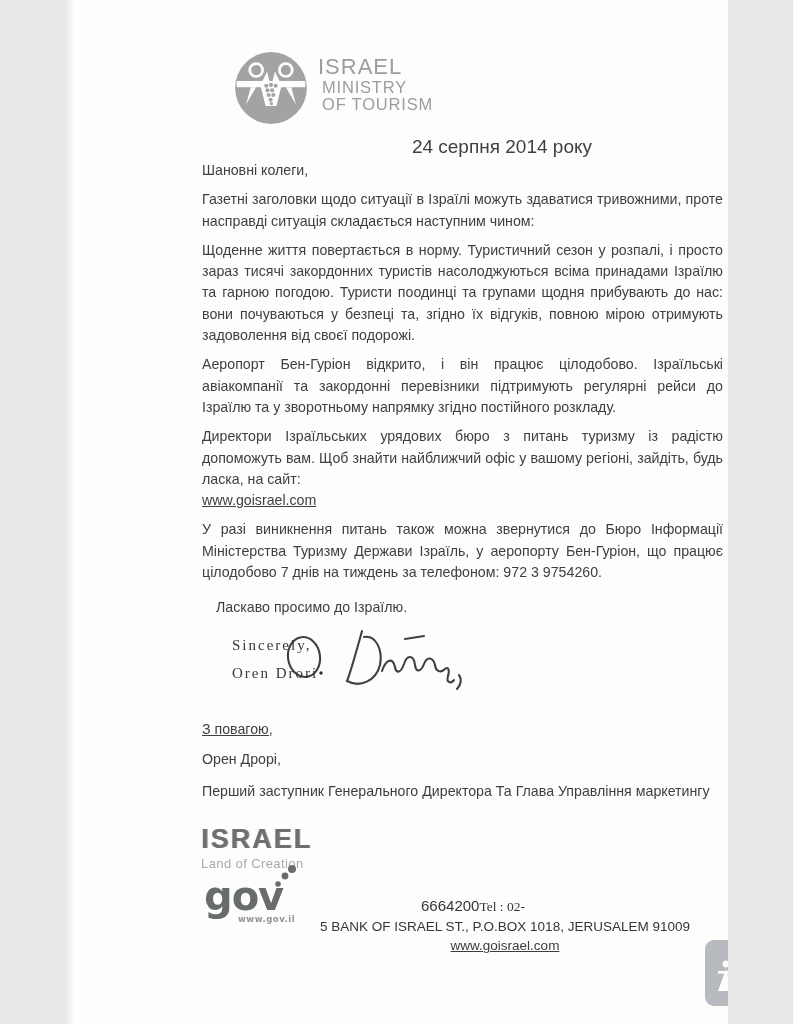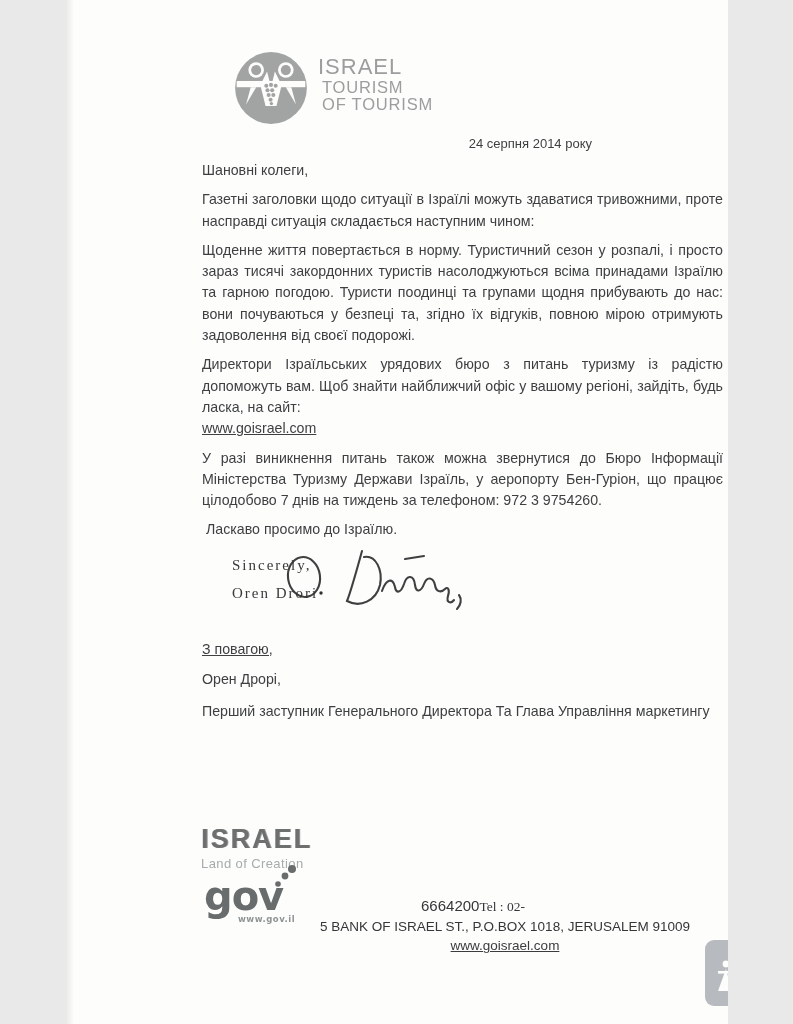--- a/index.html
+++ b/index.html
@@ -12,29 +12,29 @@
     position:absolute; left:0; top:0; width:9px; height:100%;
     background:linear-gradient(to right, #e7e7e4, rgba(255,255,255,0));
   }
   
   .ministry { position:absolute; left:167px; top:49px; display:flex; align-items:flex-start; }
   .ministry svg { display:block; }
   .ministry-text { margin-left:8px; padding-top:7px; color:#9b9e9d; line-height:1.04; }
   .ministry-text .l1 { font-size:22px; letter-spacing:1px; }
   .ministry-text .l2, .ministry-text .l3 { font-size:16.5px; letter-spacing:0.8px; padding-left:4px; }
   
-  .date-line { position:absolute; top:136px; right:136px; font-size:13px; }
+  .date-line { position:absolute; top:136px; right:136px; font-size:19px; }
   .artifact { position:absolute; left:747px; top:137px; font-size:9px; color:#cfcfcb; letter-spacing:3px; }
   
   .body-flow { position:absolute; left:137px; top:160px; width:521px; font-size:14.2px; line-height:21.3px; }
   .para { margin:0 0 8px 0; text-align:justify; }
   .greeting { margin:0 0 8px 0; }
   .link-line { display:inline-block; }
   .doc-link { color:#3d3f41; text-decoration:underline; }
-  .welcome { margin:4px; }
+  .welcome { margin:14px; }
   
   .sig-wrap { position:relative; margin:12px 0 0 0; height:66px; }
   .sig-text { font-family:"Liberation Serif", serif; font-size:15px; letter-spacing:2px; color:#39393b; }
   .sig-line1 { position:absolute; left:30px; top:2px; }
   .sig-line2 { position:absolute; left:30px; top:30px; }
   .sig-svg { position:absolute; left:52px; top:-12px; }
   .closing { margin:20px 0 0 0;text-decoration:underline; }
   .signer-uk { margin:9px 0 0 0; }
   .signer-title { margin:11px 0 0 0; }
   
@@ -84,32 +84,33 @@
             <circle cx="51.5" cy="53" r="2.6"></circle>
           <circle cx="47" cy="59" r="2.6"></circle>
             <circle cx="53" cy="59" r="2.6"></circle>
           <circle cx="49.5" cy="65" r="2.6"></circle>
             <circle cx="50.5" cy="70" r="2.2"></circle>
         </g>
       </svg>
     </span>
     <div class="ministry-text">
       <div class="l1">ISRAEL</div>
-      <div class="l2">TOURISM</div>
+      <div class="l2">MINISTRY</div>
       <div class="l3">OF TOURISM</div>
     </div>
   </div>
 
   <div class="artifact">* ;</div>
   <div class="date-line">24 серпня 2014 року</div>
 
   <div class="body-flow">
     <p class="greeting">Шановні колеги,</p>
     <p class="para">Газетні заголовки щодо ситуації в Ізраїлі можуть здаватися тривожними, проте насправді ситуація складається наступним чином:</p>
     <p class="para">Щоденне життя повертається в норму. Туристичний сезон у розпалі, і просто зараз тисячі закордонних туристів насолоджуються всіма принадами Ізраїлю та гарною погодою. Туристи поодинці та групами щодня прибувають до нас: вони почуваються у безпеці та, згідно їх відгуків, повною мірою отримують задоволення від своєї подорожі.</p>
+    <p class="para">Аеропорт Бен-Гуріон відкрито, і він працює цілодобово. Ізраїльські авіакомпанії та закордонні перевізники підтримують регулярні рейси до Ізраїлю та у зворотньому напрямку згідно постійного розкладу.</p>
     <p class="para"><span>Директори Ізраїльських урядових бюро з питань туризму із радістю допоможуть вам. Щоб знайти найближчий офіс у вашому регіоні, зайдіть, будь ласка, на сайт:</span><br>
       <a href="#" class="doc-link link-line">www.goisrael.com</a>
     </p>
     <p class="para">У разі виникнення питань також можна звернутися до Бюро Інформації Міністерства Туризму Держави Ізраїль, у аеропорту Бен-Гуріон, що працює цілодобово 7 днів на тиждень за телефоном: 972 3 9754260.</p>
     <p class="welcome">Ласкаво просимо до Ізраїлю.</p>
 
     <div class="sig-wrap">
       <div class="sig-text sig-line1">Sincerely,</div>
       <div class="sig-text sig-line2">Oren Drori</div>
       <span class="sig-svg">

